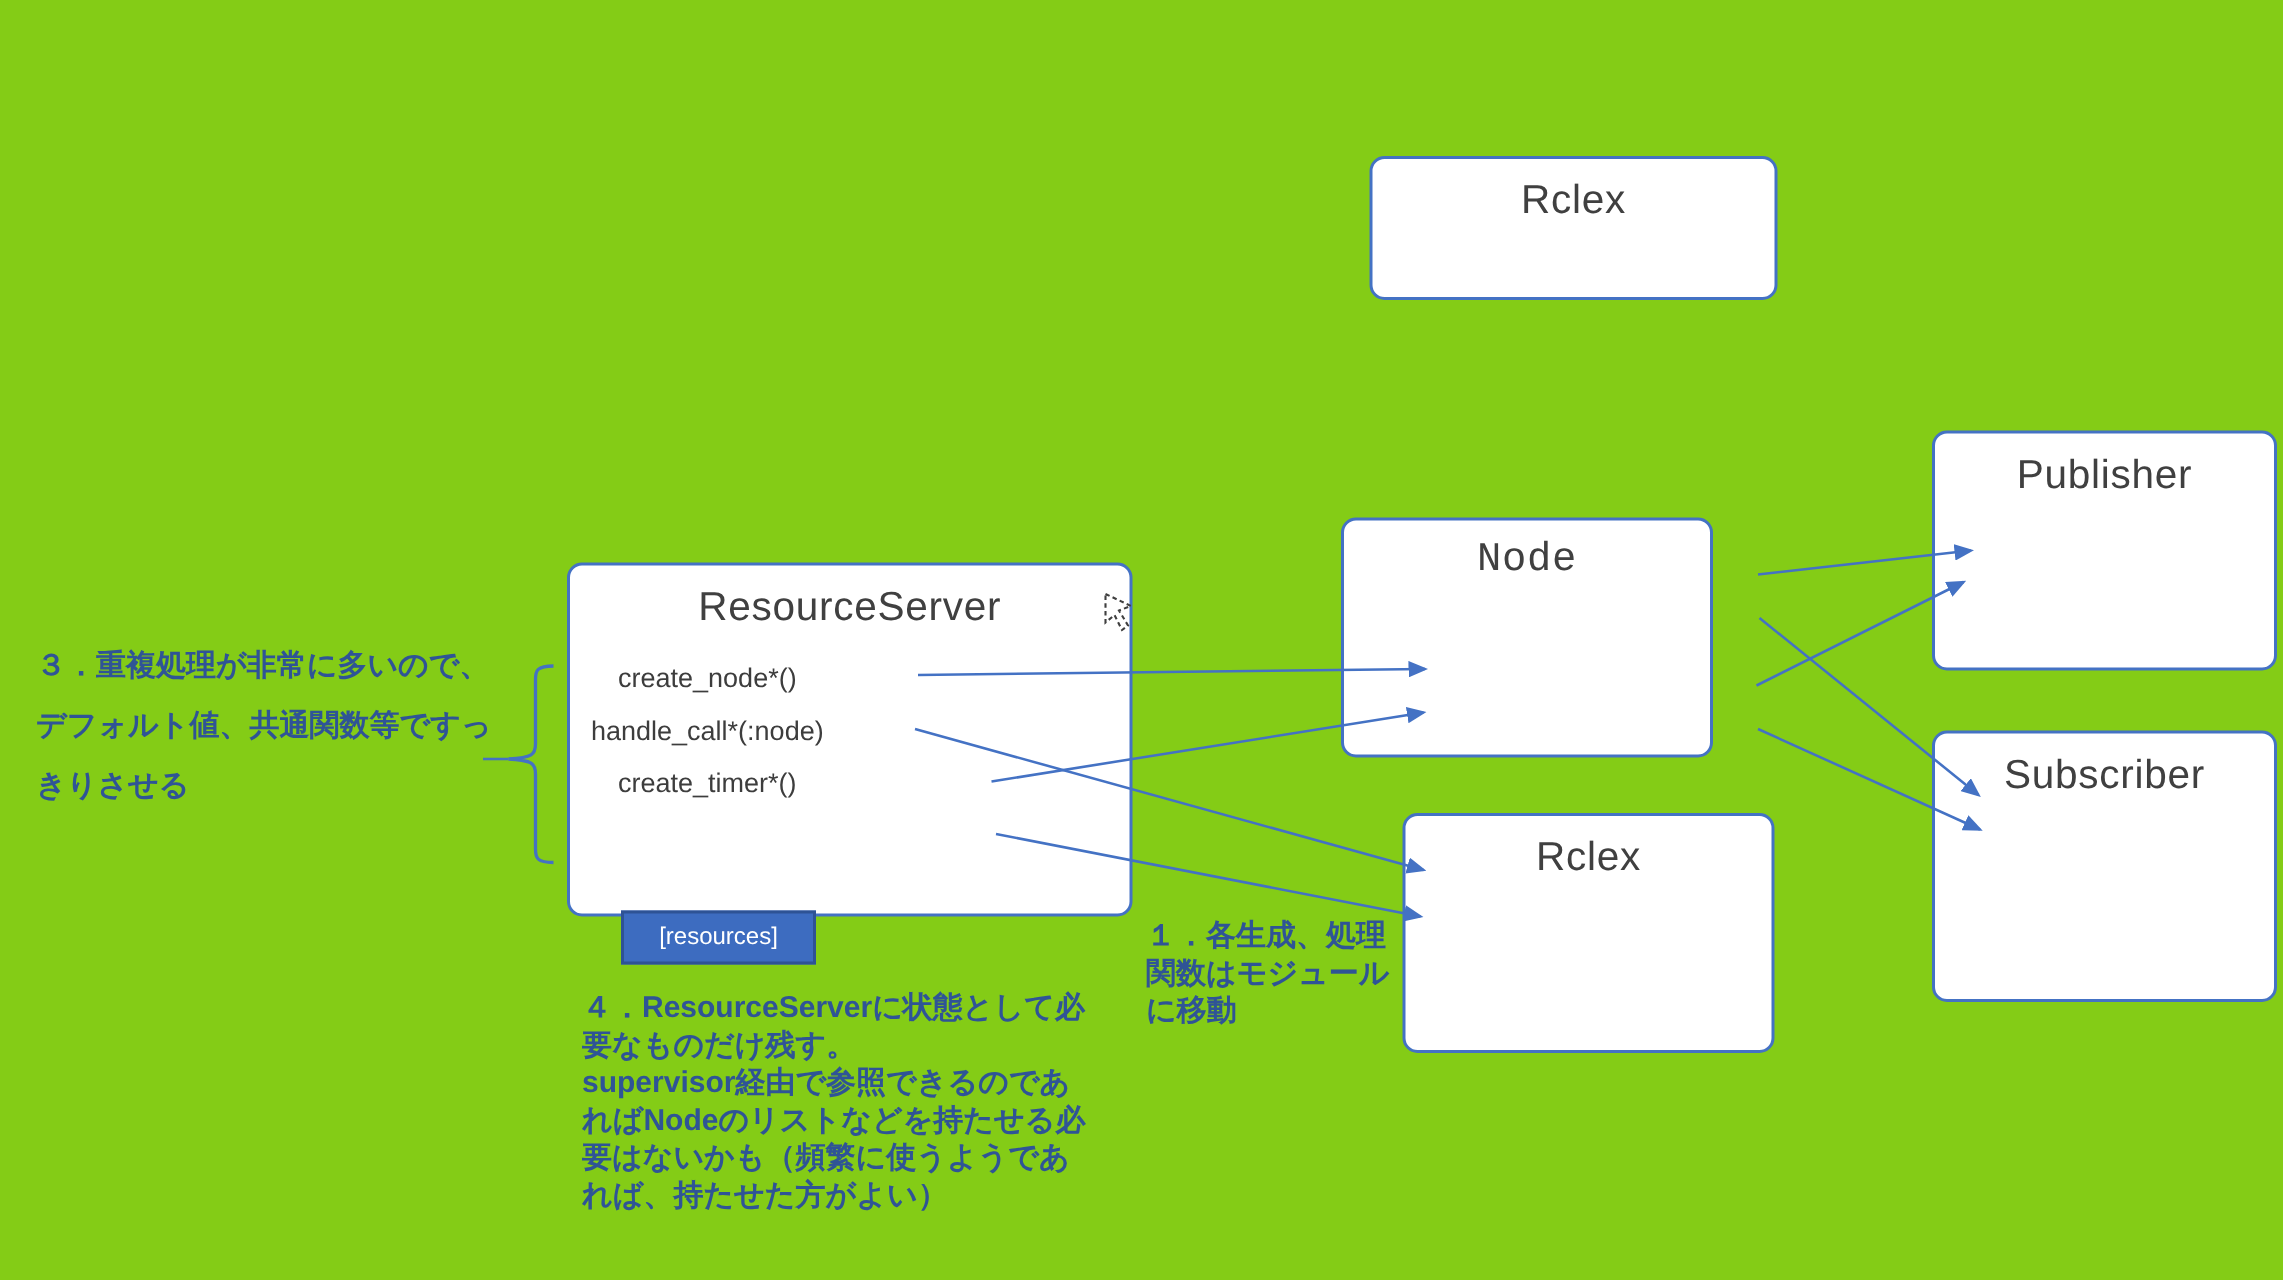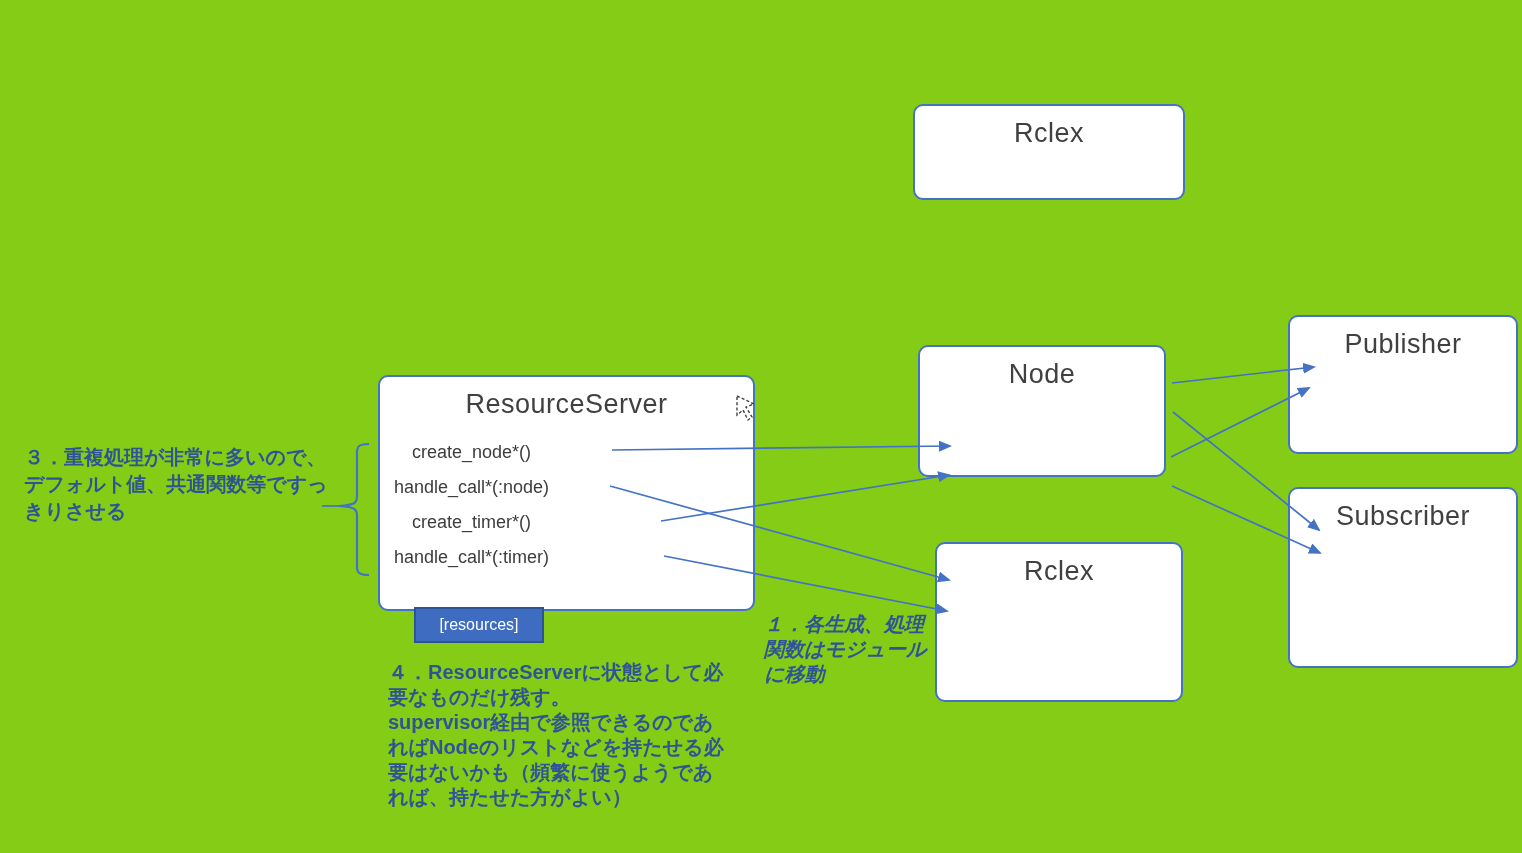--- a/index.html
+++ b/index.html
@@ -12,57 +12,56 @@
     position:absolute; background:#ffffff;
     border:2.5px solid #4472C4; border-radius:10px;
     box-sizing:border-box; color:#404040;
   }
   .box-title {
     padding-top:12px; text-align:center;
     font-size:27px; color:#404040; letter-spacing:0.5px;
   }
   .rclex            { left:913px;  top:104px; width:272px; height:96px;  }
   .resource-server  { left:378px;  top:375px; width:377px; height:236px; }
-  .node-box         { left:918px;  top:345px; width:248px; height:132px; }
+  .node-box         { left:894px;  top:345px; width:248px; height:160px;font-family:Liberation Mono, monospace; }
   .timer-box        { left:935px;  top:542px; width:248px; height:160px; }
-  .publisher-box    { left:1288px; top:287px; width:230px; height:139px;margin-top:28px; }
+  .publisher-box    { left:1288px; top:287px; width:230px; height:160px; }
   .subscriber-box   { left:1288px; top:487px; width:230px; height:181px; }
   .methods { position:absolute; left:14px; top:58px; }
   .method  { font-size:18px; line-height:35px; color:#3d3d3d; white-space:nowrap;text-align:center; }
   .badge {
     position:absolute; left:34px; top:230px; width:130px; height:36px;
     background:#3D6CC0; border:2px solid #2E5395; box-sizing:border-box;
     color:#ffffff; font-size:16px; text-align:center; line-height:31px;
   }
   .note {
     position:absolute; color:#2F5496; font-weight:bold;
     font-size:20px; line-height:25px; white-space:pre-line;
   }
-  .note-3 { left:24px;  top:444px; width:334px; line-height:27px; }
+  .note-3 { left:24px;  top:424px; width:334px; line-height:40px; }
   .note-5 { left:24px;  top:538px; width:344px; }
   .note-4 { left:388px; top:660px; width:352px; }
-  .note-1 { left:764px; top:612px; width:180px;font-style:italic; }
+  .note-1 { left:764px; top:612px; width:180px; }
   .overlay { position:absolute; left:0; top:0; z-index:5; pointer-events:none; }
 </style>
 </head>
 <body>
 
 <div class="canvas">
 
   <div class="box rclex">
     <div class="box-title">Rclex</div>
   </div>
 
   <div class="box resource-server">
     <div class="box-title">ResourceServer</div>
     <div class="methods">
       <div class="method">create_node*()</div>
       <div class="method">handle_call*(:node)</div>
       <div class="method">create_timer*()</div>
-      <div class="method">handle_call*(:timer)</div>
     </div>
     <div class="badge">[resources]</div>
   </div>
 
   <div class="box node-box">
     <div class="box-title">Node</div>
   </div>
 
   <div class="box timer-box">
     <div class="box-title">Rclex</div>

